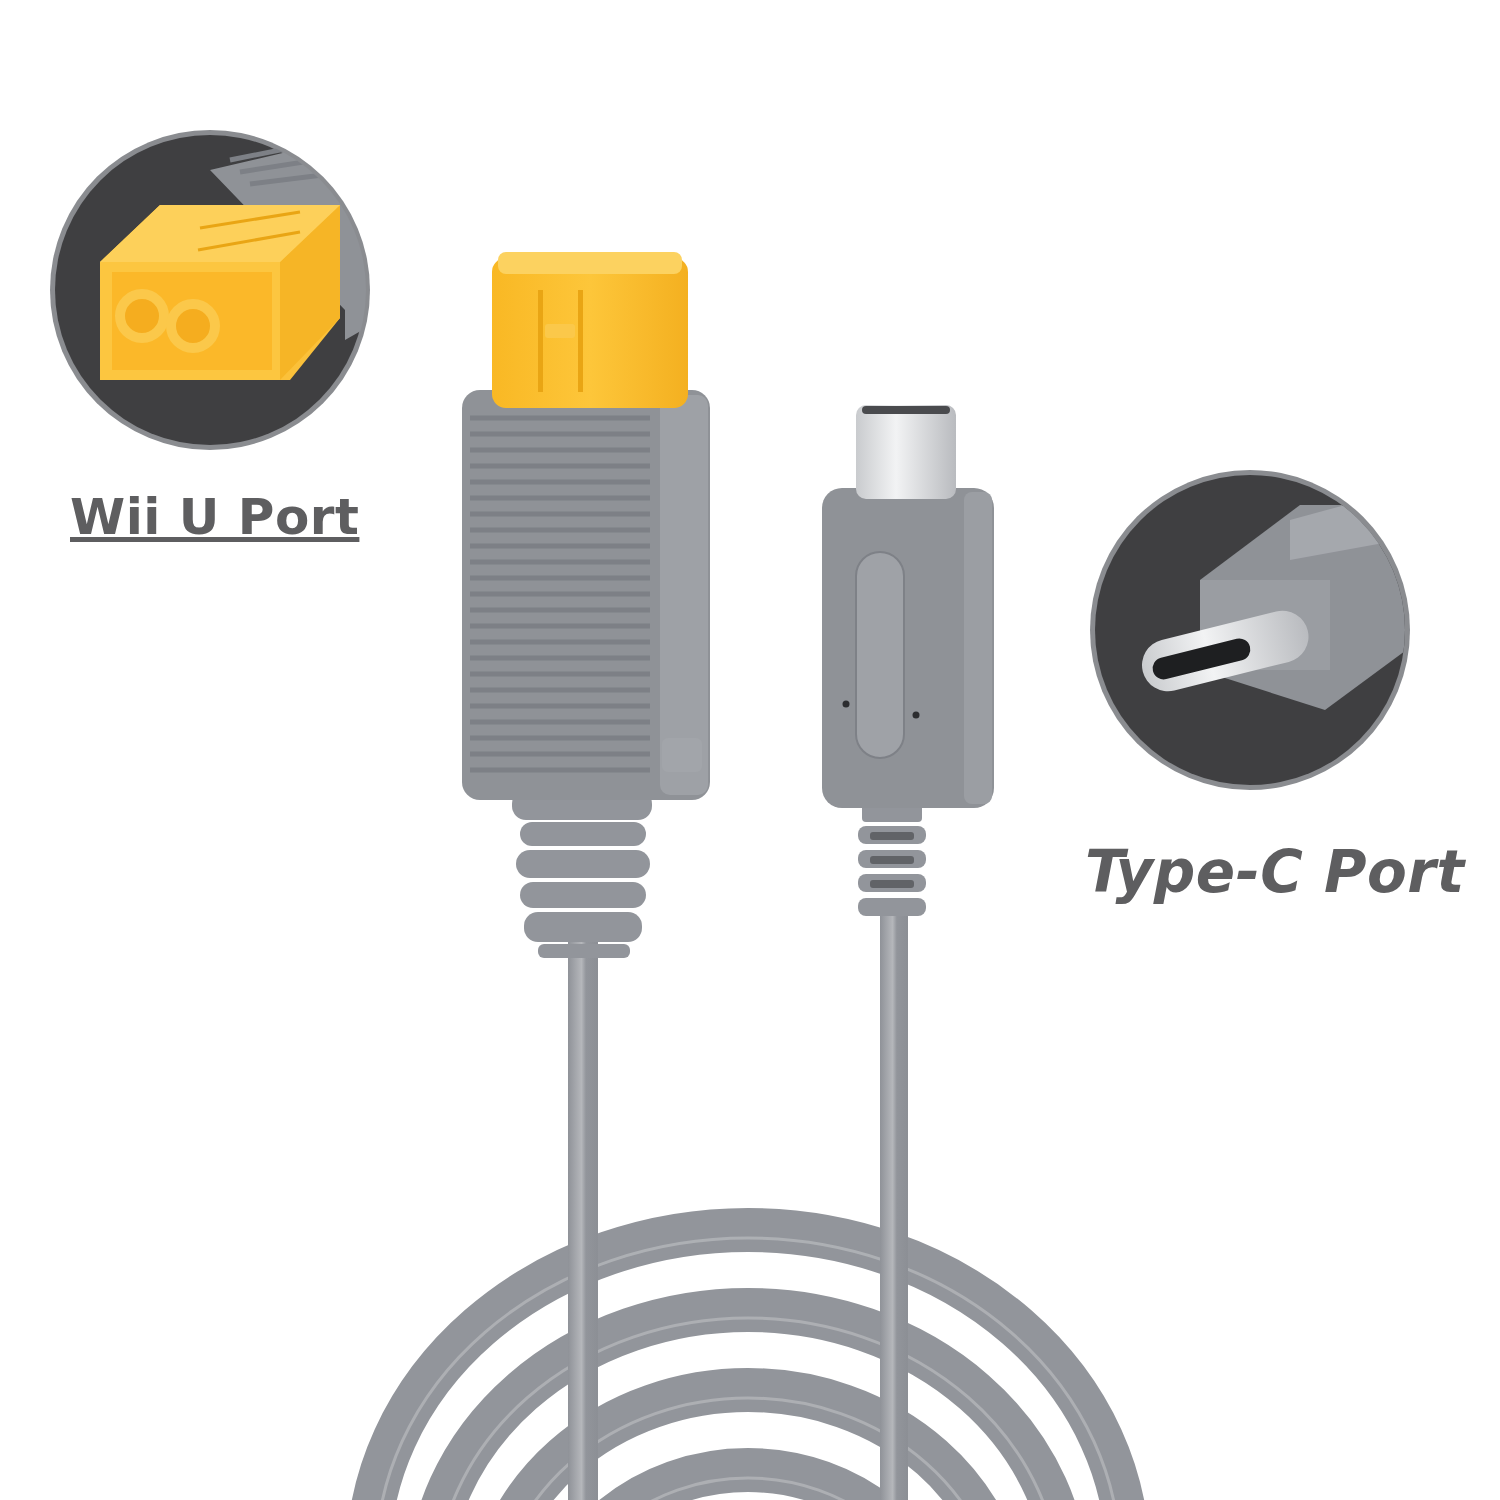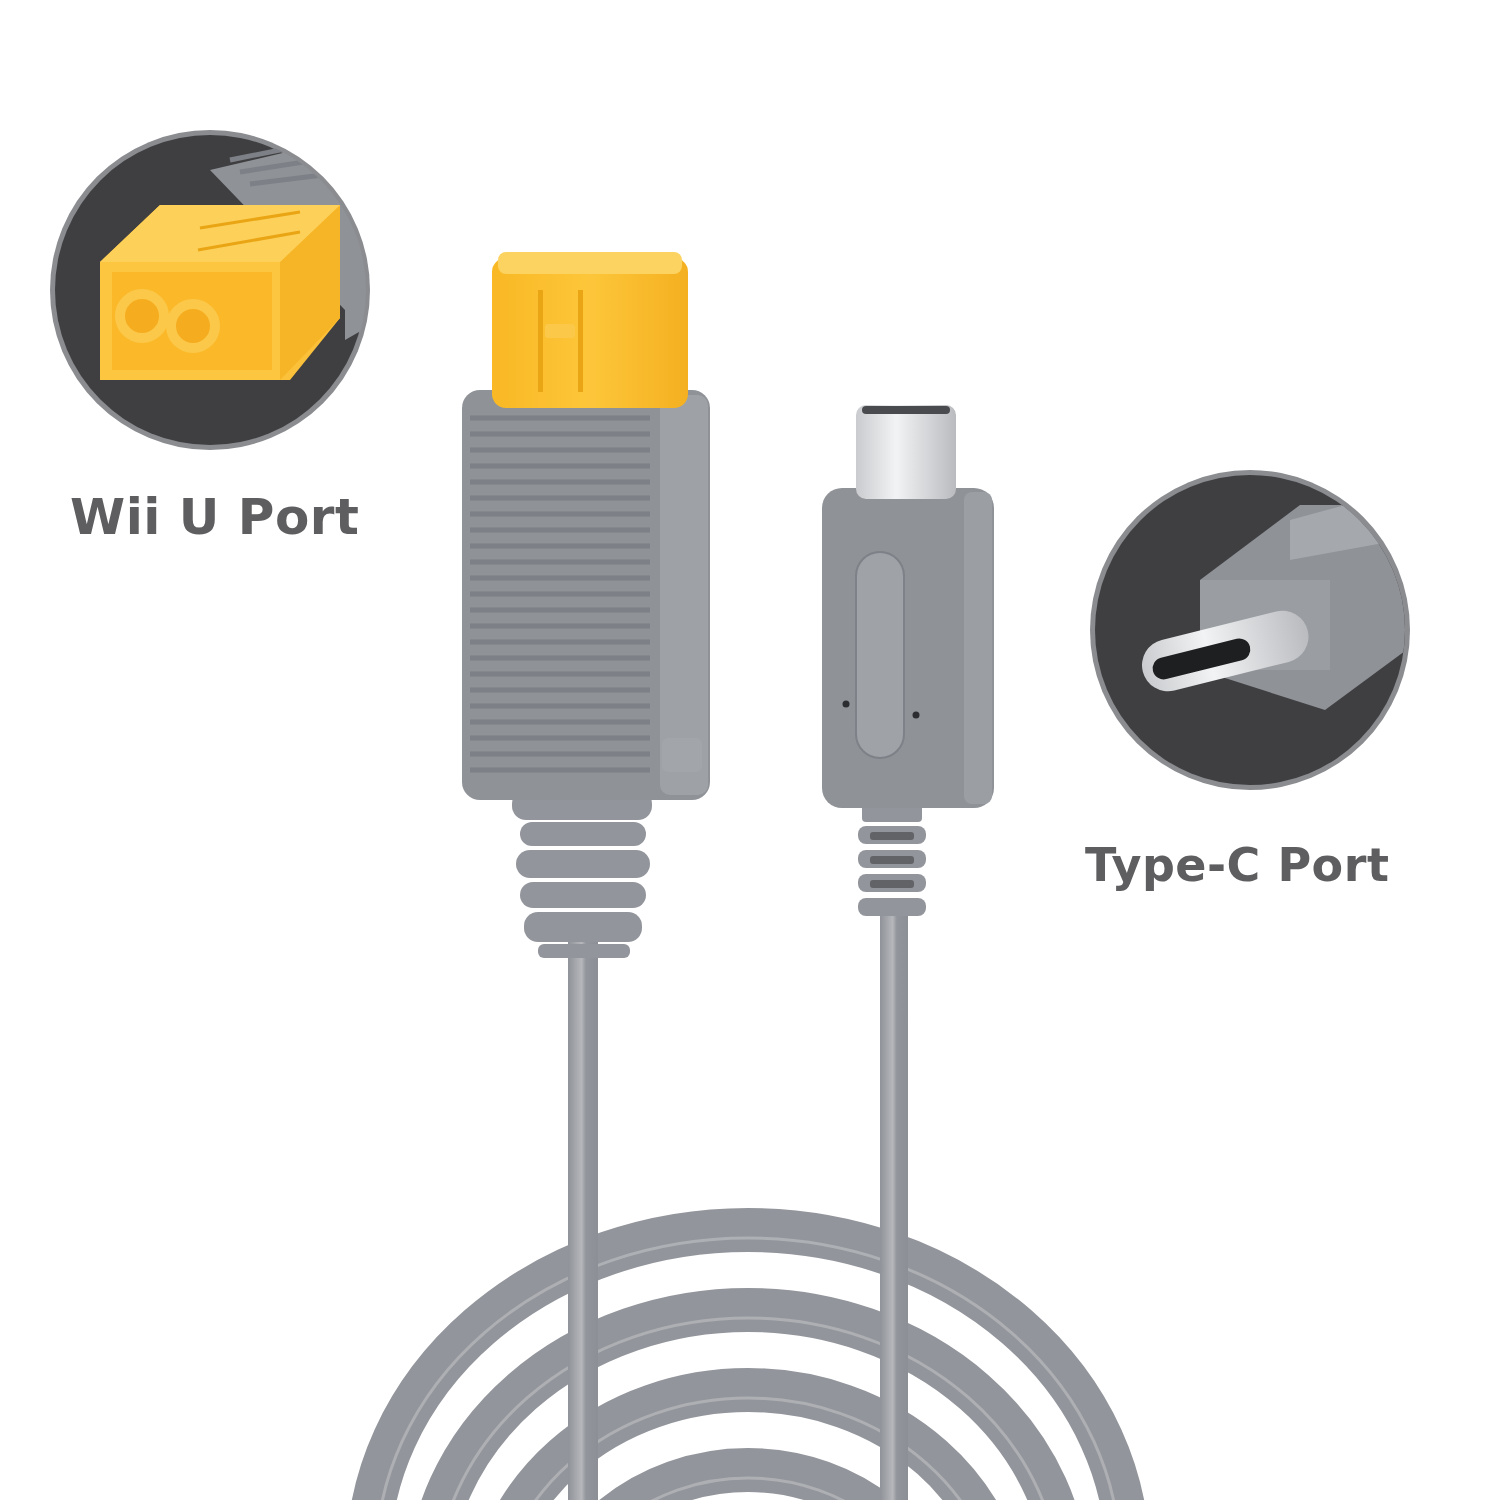--- a/index.html
+++ b/index.html
@@ -1,19 +1,19 @@
 <!DOCTYPE html>
 <html><head>
 <meta charset="utf-8">
 <style>
   html, body { margin:0; padding:0; background:#ffffff; }
   .canvas { position:relative; width:1500px; height:1500px; overflow:hidden; background:#ffffff; }
   .label { position:absolute; font-family:"DejaVu Sans", sans-serif; font-weight:bold; color:#5e5e60; letter-spacing:0.5px; }
-  .label-wiiu { left:70px; top:488px; font-size:50px; }
-  .label-typec { left:1085px; top:838px; font-size:46px; }
+  .label-wiiu { left:70px; top:488px; font-size:50px;text-decoration:underline; }
+  .label-typec { left:1085px; top:838px; font-size:58px;font-style:italic; }
   svg { position:absolute; left:0; top:0; }
 </style>
 </head>
 <body>
 
 <div class="canvas">
 
   <svg width="1500" height="1500" viewBox="0 0 1500 1500">
     <defs>
       <linearGradient id="vcable" x1="0" x2="1" y1="0" y2="0">

